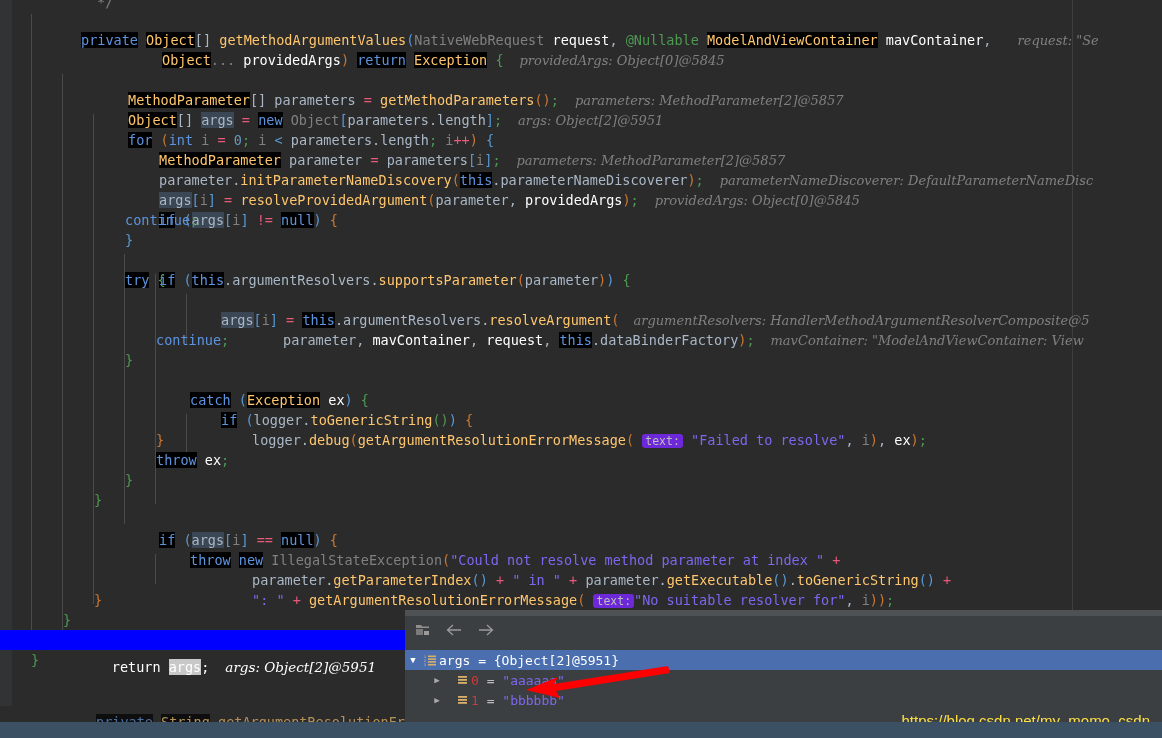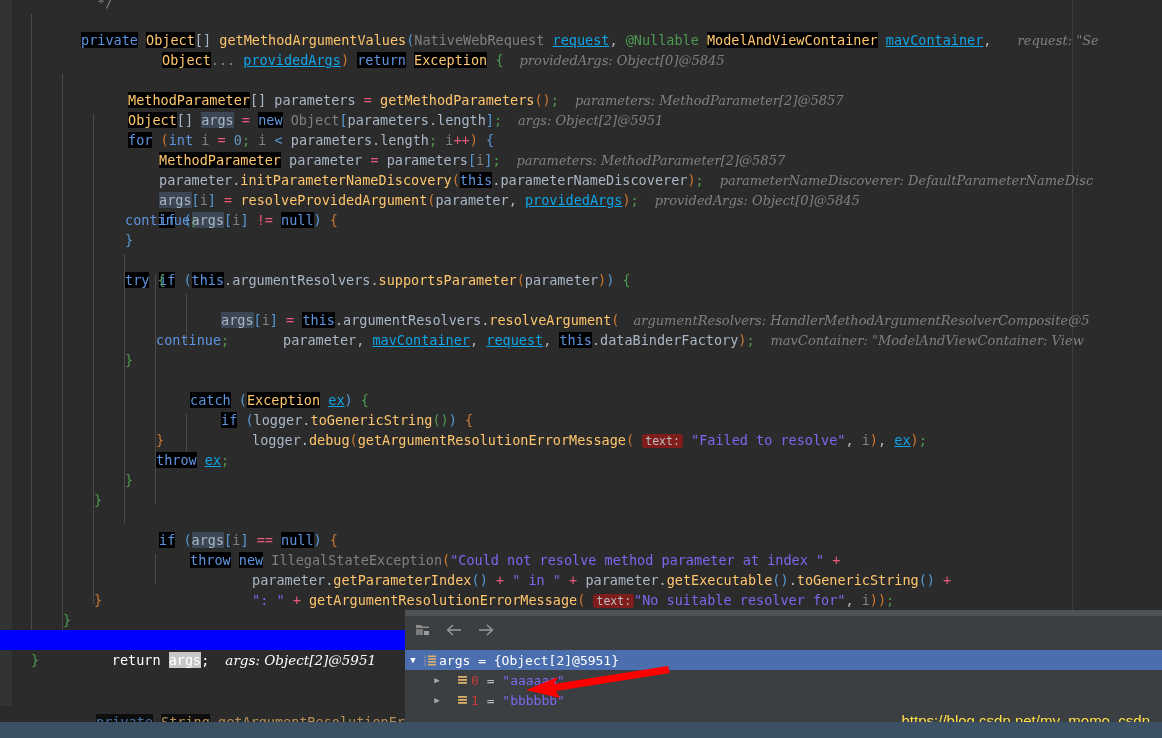--- a/index.html
+++ b/index.html
@@ -22,30 +22,30 @@
   .fn{color:#ffc66d;}
   .strp{color:#7b68ee;}
   .num{color:#6897bb;}
   .fld{color:#9876aa;}
   .pln{color:#a9b7c6;}
   .gray{color:#808080;}
   .paren{color:#579ad6;}
   .parenO{color:#cc7832;}
   .parenG{color:#4e9a52;}
   .pink{color:#e8597a;}
-  .orangeUL{color:#0ea5e9;text-decoration:underline;}
+  .orangeUL{color:#ffffff;}
   .hint{color:#808080;font-style:italic;font-family:"DejaVu Serif","Liberation Serif",serif;font-size:13px;}     
   .hlw{background:#3b4754;}
   .hlgray{background:#000000;}
-  .badge{background:#7f1d1d;color:#bdbdbd;border-radius:3px;padding:0 3px;
+  .badge{background:#6d28d9;color:#bdbdbd;border-radius:3px;padding:0 3px;
          font-size:11.5px;font-style:normal;}
 
   
   .execline{position:absolute;left:0;width:1162px;height:20px;background:#0000ff;}
-  .exectext{position:absolute;left:0;height:20px;color:#ffffff;white-space:pre;}
+  .exectext{position:absolute;left:0;height:20px;color:#ffffff;white-space:pre;margin-top:7px;}
   .execbox{background:#c8c8c8;color:#ffffff;}
 
   
   .faded{opacity:.65;}
 
   
   .debug{position:absolute;left:405px;top:610px;width:757px;height:128px;background:#3c3f41;}
   .dbg-head{position:absolute;left:0;top:0;width:757px;height:6px;background:#4e5254;}
   .dbg-toolbar{position:absolute;left:0;top:6px;width:757px;height:28px;background:#3c3f41;
                display:flex;align-items:center;gap:14px;padding-left:10px;box-sizing:border-box;}

